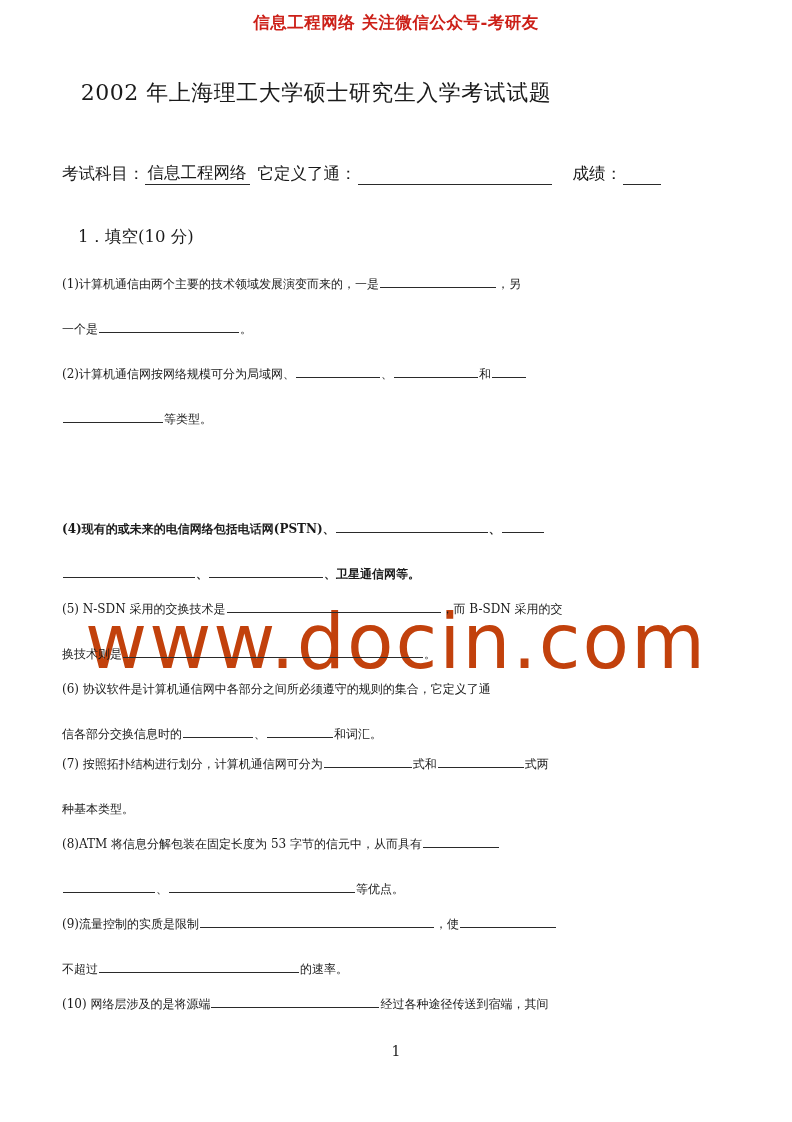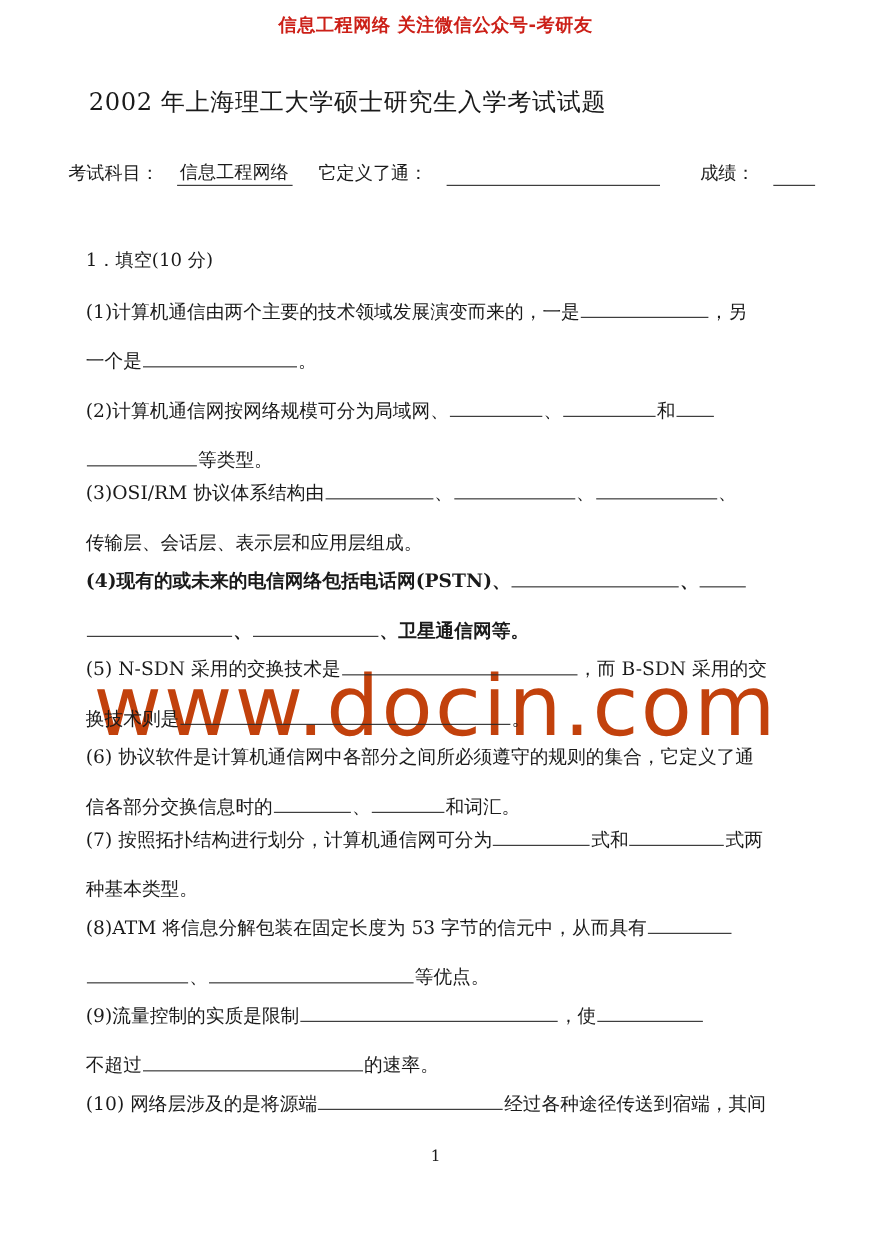--- a/index.html
+++ b/index.html
@@ -72,28 +72,27 @@
     width: 632px;
     text-align: center;
     font-size: 22px;
     font-weight: 500;
     letter-spacing: 0.5px;
     white-space: nowrap;
   }
 
   .subject-line {
     position: absolute;
-    top: 146px;
+    top: 162px;
     left: 62px;
     width: 690px;
     font-size: 16.5px;
     white-space: nowrap;
     display: flex;
     align-items: flex-end;
-    gap: 16px;
   }
   .subject-line .lbl { white-space: pre; }
 
   .blank {
     display: inline-block;
     border-bottom: 1.4px solid #2a2a2a;
     height: 1em;
     vertical-align: baseline;
     margin: 0 1px;
   }
@@ -109,23 +108,22 @@
     top: 226px;
     left: 78px;
     font-size: 16.5px;
     white-space: nowrap;
   }
 
   .q {
     position: absolute;
     left: 62px;
     width: 678px;
-    font-size: 17px;
+    font-size: 12px;
     line-height: 45px;
-    margin-left: 16px;
   }
   .q .ln {
     display: block;
     white-space: nowrap;
     height: 45px;
   }
 
   .pageno {
     position: absolute;
     top: 1043px;
@@ -172,24 +170,20 @@
     <div class="section-head">1．填空(10 分)</div>
 
     <div class="q" id="q1">
         <span class="ln"><span>(1)计算机通信由两个主要的技术领域发展演变而来的，一是</span><span class="blank" style="width: 116px;"></span><span>，另</span></span>
         <span class="ln"><span>一个是</span><span class="blank" style="width: 140px;"></span><span>。</span></span>
       </div>
     <div class="q" id="q2">
         <span class="ln"><span>(2)计算机通信网按网络规模可分为局域网、</span><span class="blank" style="width: 84px;"></span><span>、</span><span class="blank" style="width: 84px;"></span><span>和</span><span class="blank" style="width: 34px;"></span></span>
         <span class="ln"><span class="blank" style="width: 100px;"></span><span>等类型。</span></span>
       </div>
-    <div class="q" id="q3">
-        <span class="ln"><span>(3)OSI/RM 协议体系结构由</span><span class="blank" style="width: 98px;"></span><span>、</span><span class="blank" style="width: 110px;"></span><span>、</span><span class="blank" style="width: 110px;"></span><span>、</span></span>
-        <span class="ln"><span>传输层、会话层、表示层和应用层组成。</span></span>
-      </div>
     <div class="q" id="q4">
         <span class="ln"><span>(4)现有的或未来的电信网络包括电话网(PSTN)、</span><span class="blank" style="width: 152px;"></span><span>、</span><span class="blank" style="width: 42px;"></span></span>
         <span class="ln"><span class="blank" style="width: 132px;"></span><span>、</span><span class="blank" style="width: 114px;"></span><span>、卫星通信网等。</span></span>
       </div>
     <div class="q" id="q5">
         <span class="ln"><span>(5) N-SDN 采用的交换技术是</span><span class="blank" style="width: 214px;"></span><span>，而 B-SDN 采用的交</span></span>
         <span class="ln"><span>换技术则是</span><span class="blank" style="width: 300px;"></span><span>。</span></span>
       </div>
     <div class="q" id="q6">
         <span class="ln"><span>(6) 协议软件是计算机通信网中各部分之间所必须遵守的规则的集合，它定义了通</span></span>

